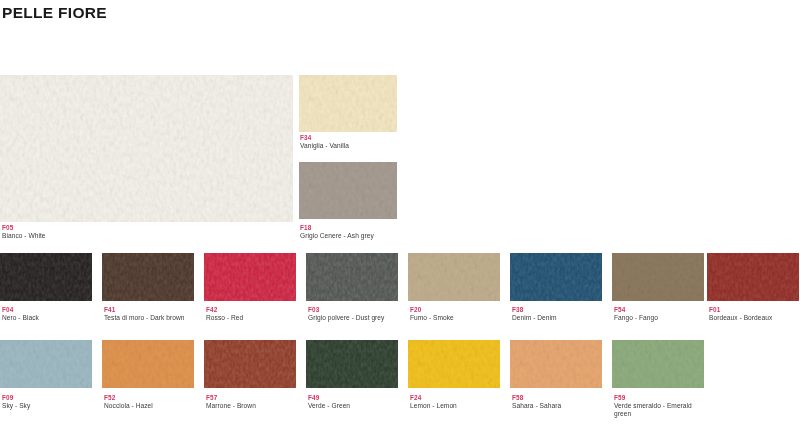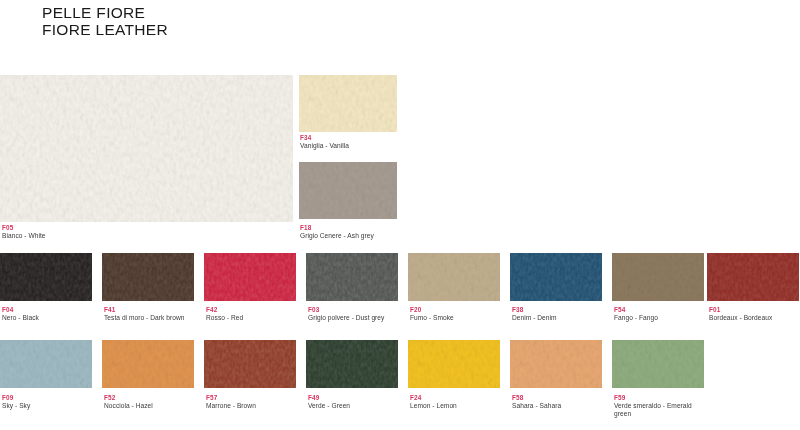--- a/index.html
+++ b/index.html
@@ -17,26 +17,25 @@
 
   
   #header {
     position: absolute;
     left: 2px;
     top: 4px;
     width: 400px;
   }
   .title-line {
     font-size: 15.5px;
-    font-weight: normal;
+    font-weight: bold;
     letter-spacing: 0.3px;
     color: #1a1a1a;
     line-height: 17px;
     white-space: nowrap;
-    margin-left: 40px;
   }
 
   
   .swatch {
     position: absolute;
     overflow: hidden;
   }
   .swatch-fill {
     position: absolute;
     left: 0; top: 0;
@@ -84,21 +83,20 @@
       <feColorMatrix in="noise" type="saturate" values="0" result="mono"></feColorMatrix>
       <feComponentTransfer in="mono" result="contrast">
         <feFuncA type="linear" slope="0.85" intercept="-0.15"></feFuncA>
       </feComponentTransfer>
     </filter>
   </defs>
 </svg>
 
 <div id="header">
   <div class="title-line">PELLE FIORE</div>
-  <div class="title-line">FIORE LEATHER</div>
 </div>
 
 <div id="swatch-grid">
     <div class="swatch" style="left: 0px; top: 75px; width: 293px; height: 147px;">
       <div class="swatch-fill" style="background: rgb(242, 240, 233);"></div>
       <svg class="grain" preserveAspectRatio="none" viewBox="0 0 293 147" style="opacity: 0.3; mix-blend-mode: multiply;">
         <rect x="0" y="0" width="293" height="147" filter="url(#leatherGrainLight)"></rect>
       </svg>
     </div>
     <div class="label" style="left: 2px; top: 224px; width: 140px;">

